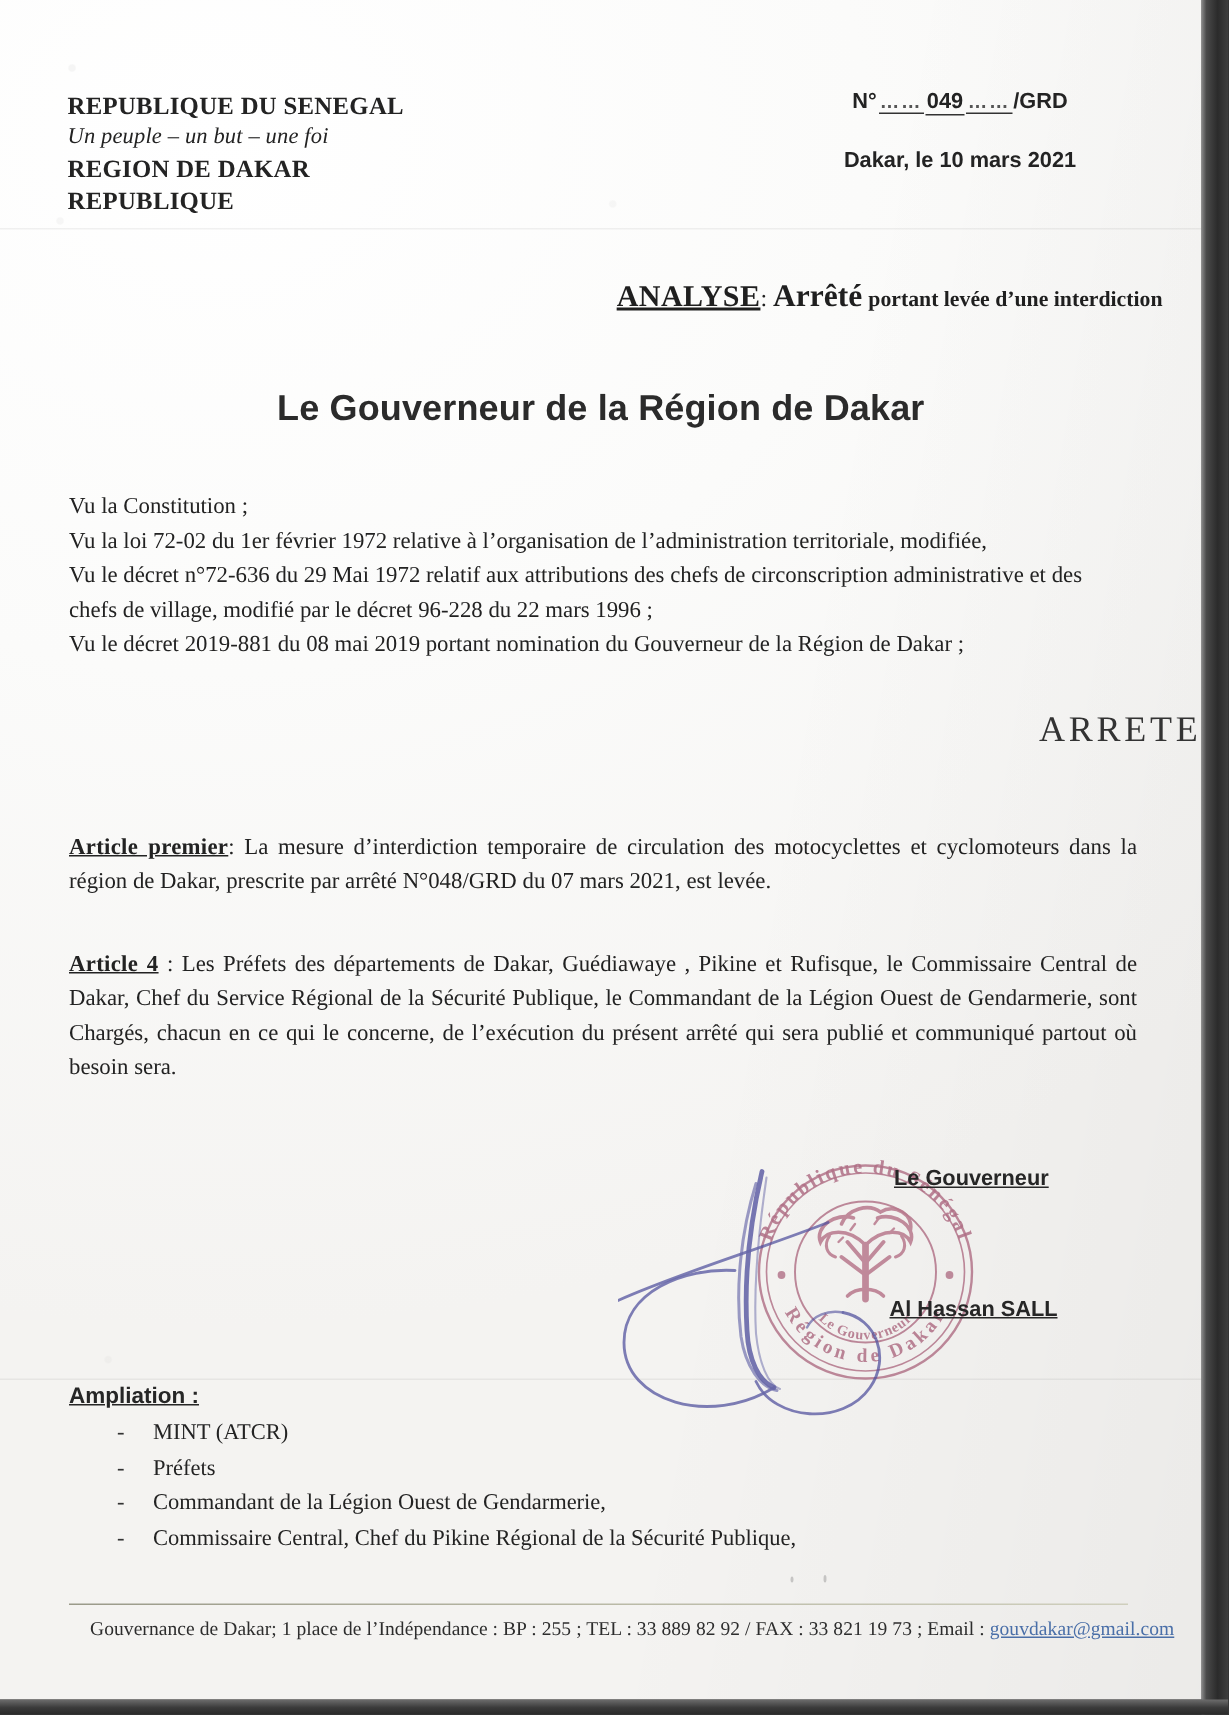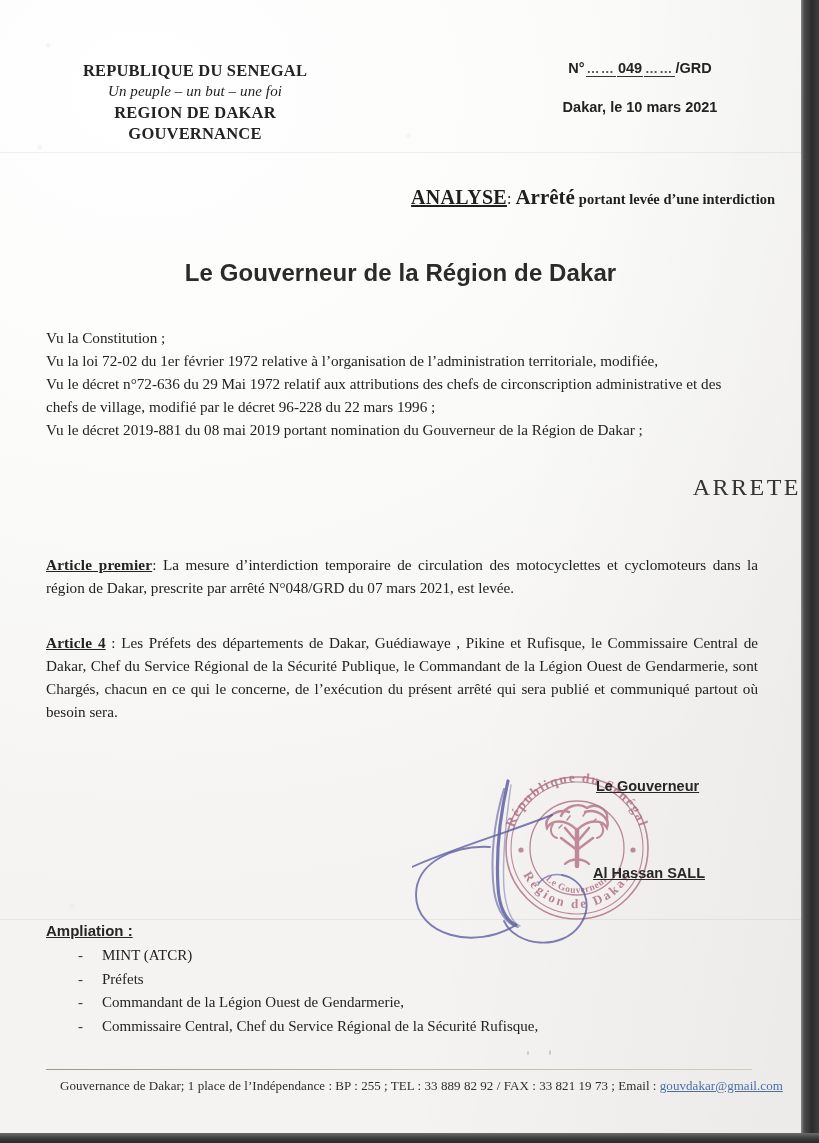--- a/index.html
+++ b/index.html
@@ -69,21 +69,21 @@
     position: absolute;
     left: 0; bottom: 0;
     width: 819px; height: 10px;
     background: linear-gradient(180deg, #6d6d6d 0%, #3a3a3a 55%, #2a2a2a 100%);
   }
   .abs   { position: absolute; }
 
   
   #header-left {
     left: 45px; top: 60px; width: 300px;
-    text-align: center;
+    text-align: left;
     line-height: 1.32;
     color: #232323;
   }
   #header-left .l1 { font-family:"Liberation Serif",serif; font-weight: bold; font-size: 16.5px; letter-spacing: .2px; }
   #header-left .l2 { font-family:"Liberation Serif",serif; font-style: italic; font-size: 15px; letter-spacing: .1px; }
   #header-left .l3 { font-family:"Liberation Serif",serif; font-weight: bold; font-size: 16.5px; letter-spacing: .2px; }
   #header-left .l4 { font-family:"Liberation Serif",serif; font-weight: bold; font-size: 16.5px; letter-spacing: .2px; }
 
   #header-right {
     left: 505px; top: 60px; width: 270px;
@@ -257,21 +257,21 @@
 
   <div id="paper">
 
     <div class="crease c1"></div>
     <div class="crease c2"></div>
 
     <div class="abs" id="header-left">
       <div class="l1">REPUBLIQUE DU SENEGAL</div>
       <div class="l2">Un peuple – un but – une foi</div>
       <div class="l3">REGION DE DAKAR</div>
-      <div class="l4">GOUVERNANCE</div>
+      <div class="l4">REPUBLIQUE</div>
     </div>
 
     <div class="abs" id="header-right">
       <div id="ref-line">
         <span>N°</span>
         <span class="dots">……</span>
         <span class="num">049</span>
         <span class="dots">……</span>
         <span>/GRD</span>
       </div>
@@ -381,21 +381,21 @@
       <div class="li">
         <span class="dash">-</span>
         <span>Préfets</span>
       </div>
       <div class="li">
         <span class="dash">-</span>
         <span>Commandant de la Légion Ouest de Gendarmerie,</span>
       </div>
       <div class="li">
         <span class="dash">-</span>
-        <span>Commissaire Central, Chef du Service Régional de la Sécurité Rufisque,</span>
+        <span>Commissaire Central, Chef du Pikine Régional de la Sécurité Publique,</span>
       </div>
     </div>
 
     <div class="speck" style="left:527px; top:1051px; width:2px; height:4px;"></div>
     <div class="speck" style="left:549px; top:1050px; width:2px; height:5px;"></div>
 
     <div class="abs" id="footer-rule"></div>
     <div class="abs" id="footer-text">
       <span>Gouvernance de Dakar; 1 place de l’Indépendance : BP : 255 ; TEL : 33 889 82 92 / FAX : 33 821 19 73 ; Email : </span><span id="footer-email">gouvdakar@gmail.com</span>
     </div>

